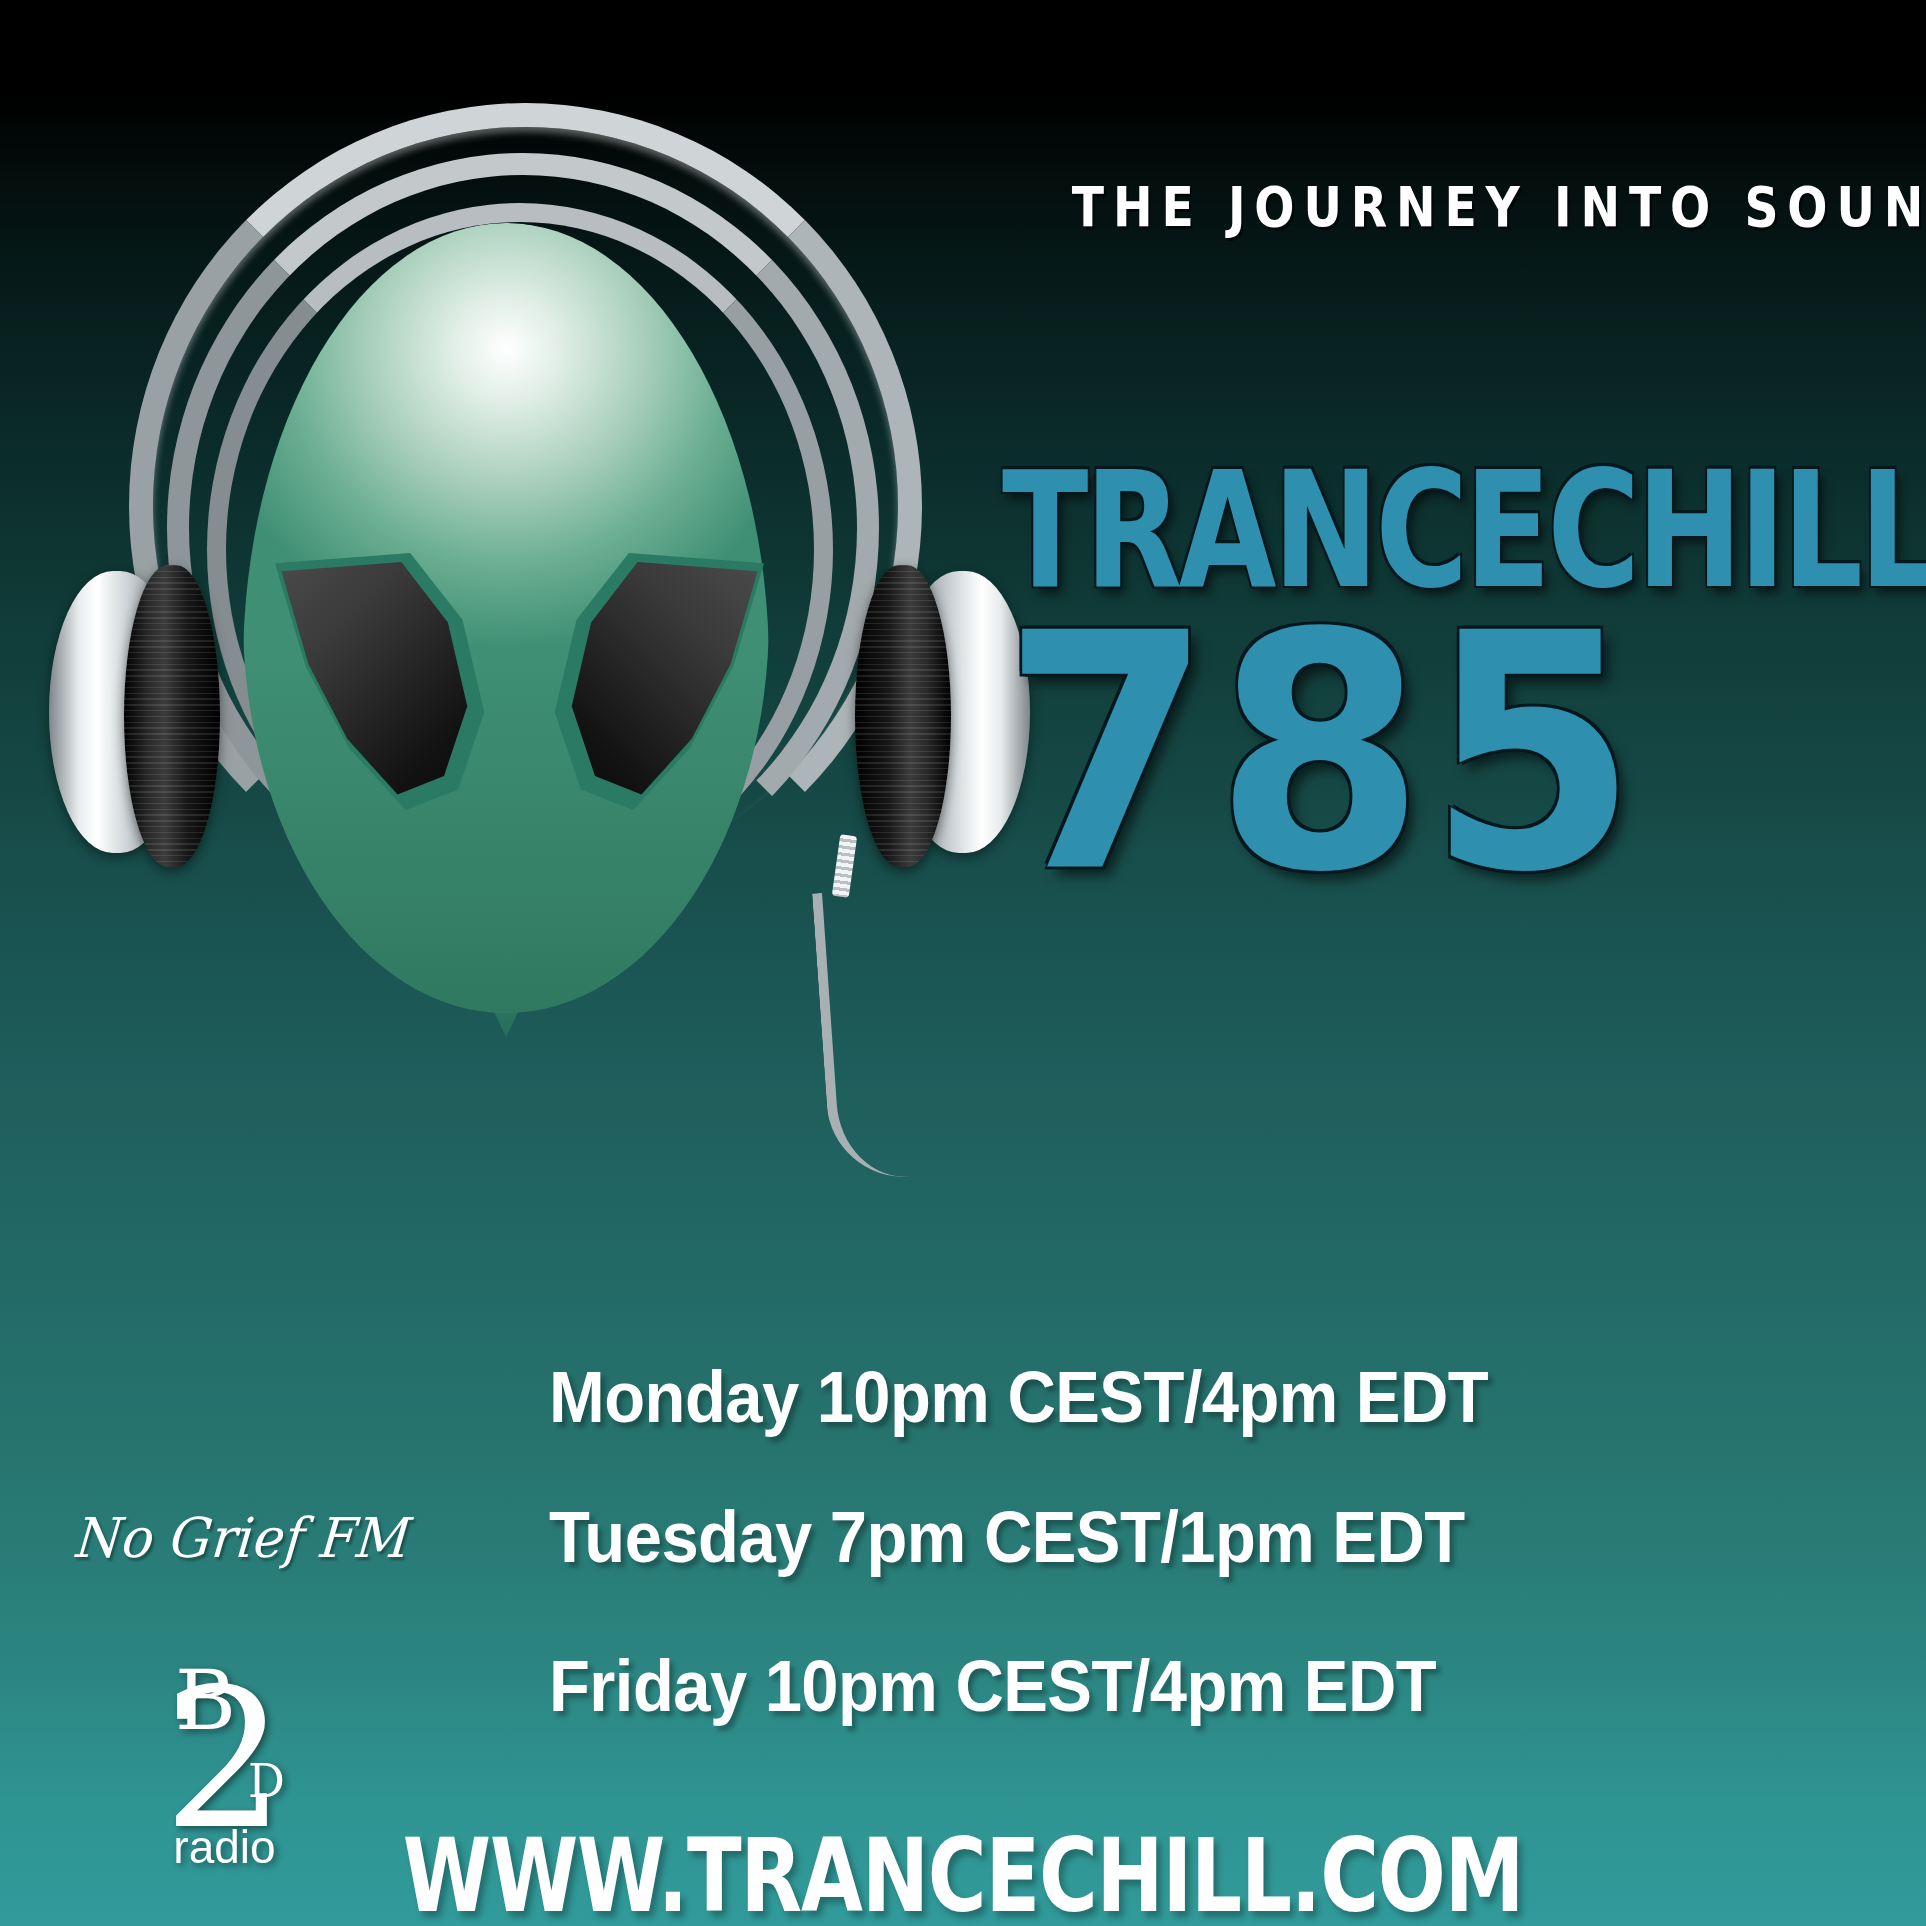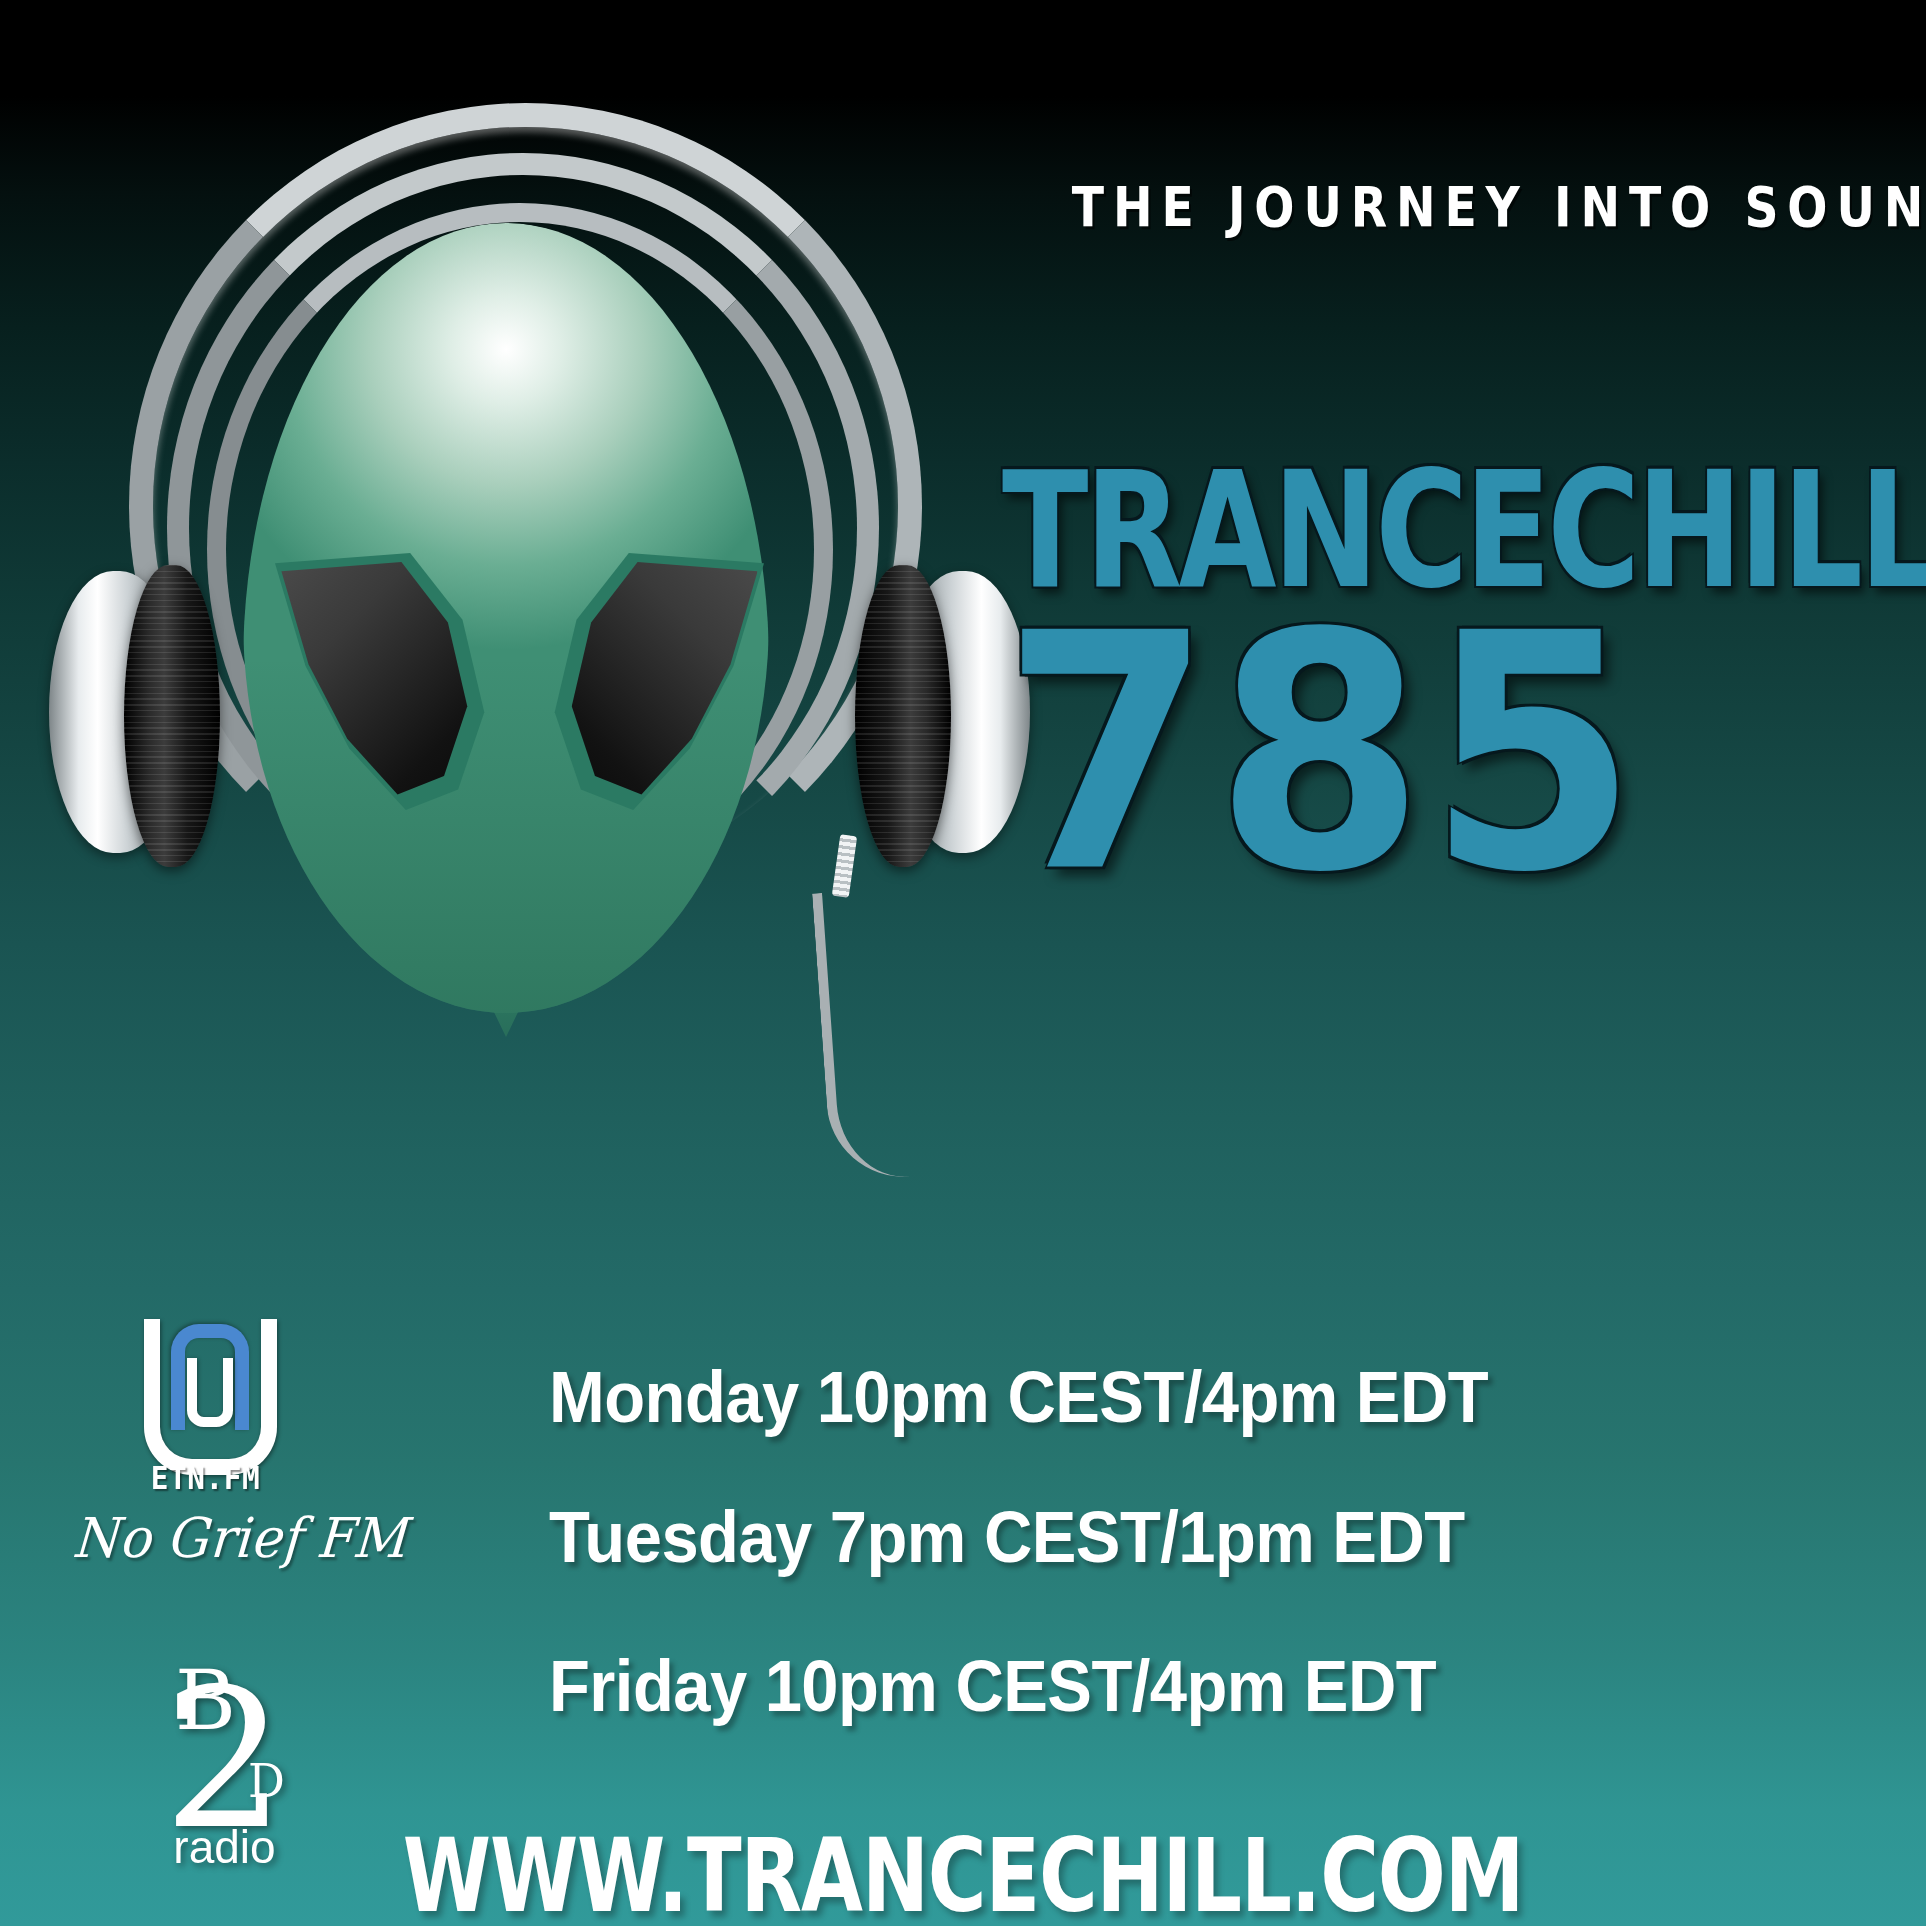--- a/index.html
+++ b/index.html
@@ -257,26 +257,20 @@
       <div id="strain"></div>
       <div id="cord"></div>
     </div>
   </div>
 
   <div id="tagline">THE  JOURNEY  INTO  SOUND</div>
 
   <div id="brand">TRANCECHILL</div>
   <div id="epnum">785</div>
 
-  <div id="logo-etn">
-    <div class="etn-u etn-outer"></div>
-    <div class="etn-u etn-mid"></div>
-    <div class="etn-u etn-inner"></div>
-    <div id="etn-text">ETN.FM</div>
-  </div>
 
   <div id="logo-nogrief">No Grief FM</div>
 
   <div id="logo-b2d">
     <div id="b2d-2">2</div>
     <div id="b2d-b">B</div>
     <div id="b2d-d">D</div>
     <div id="b2d-radio">radio</div>
   </div>
 

